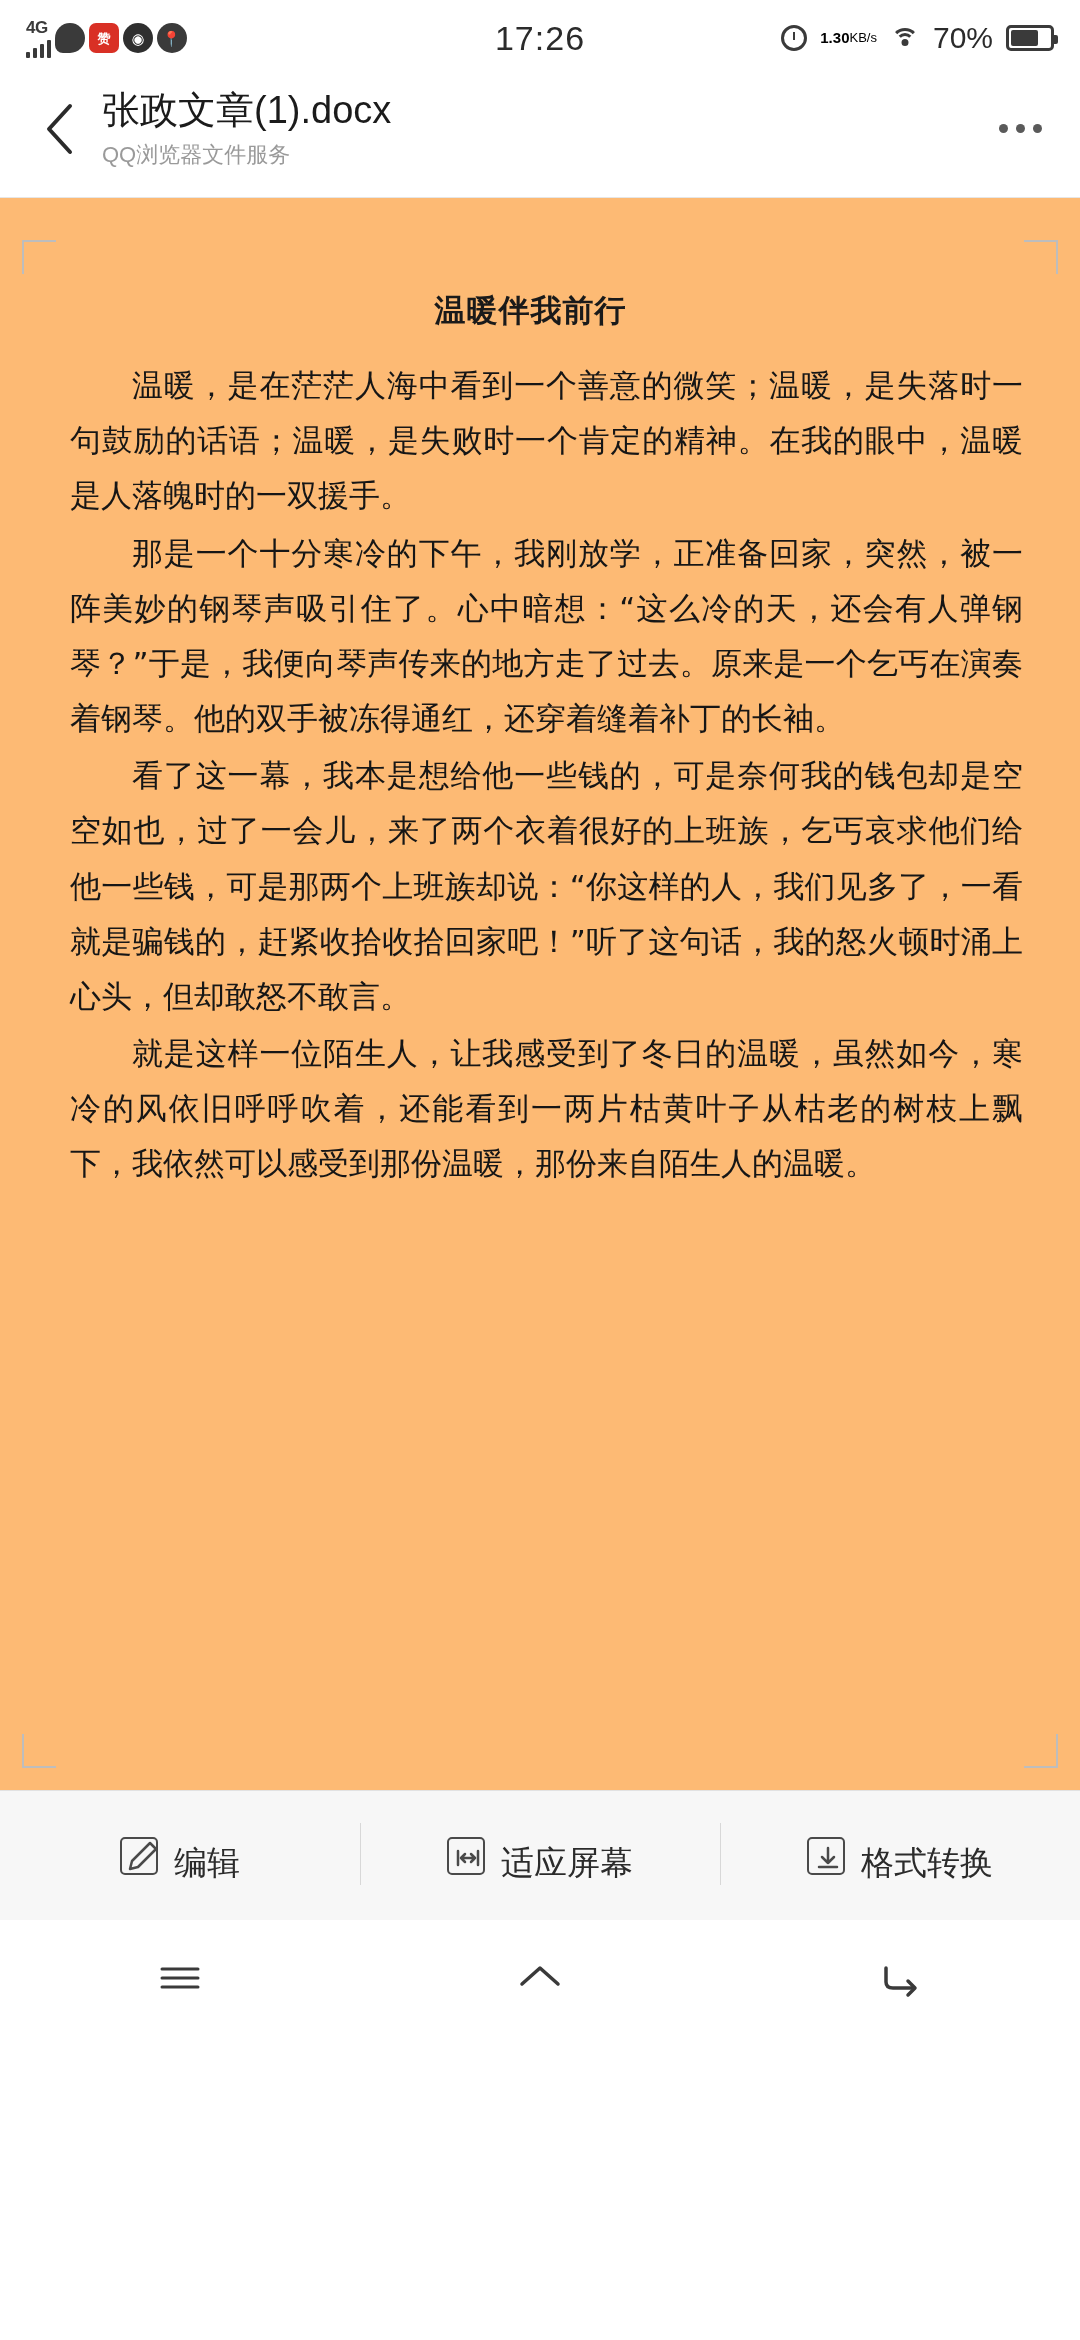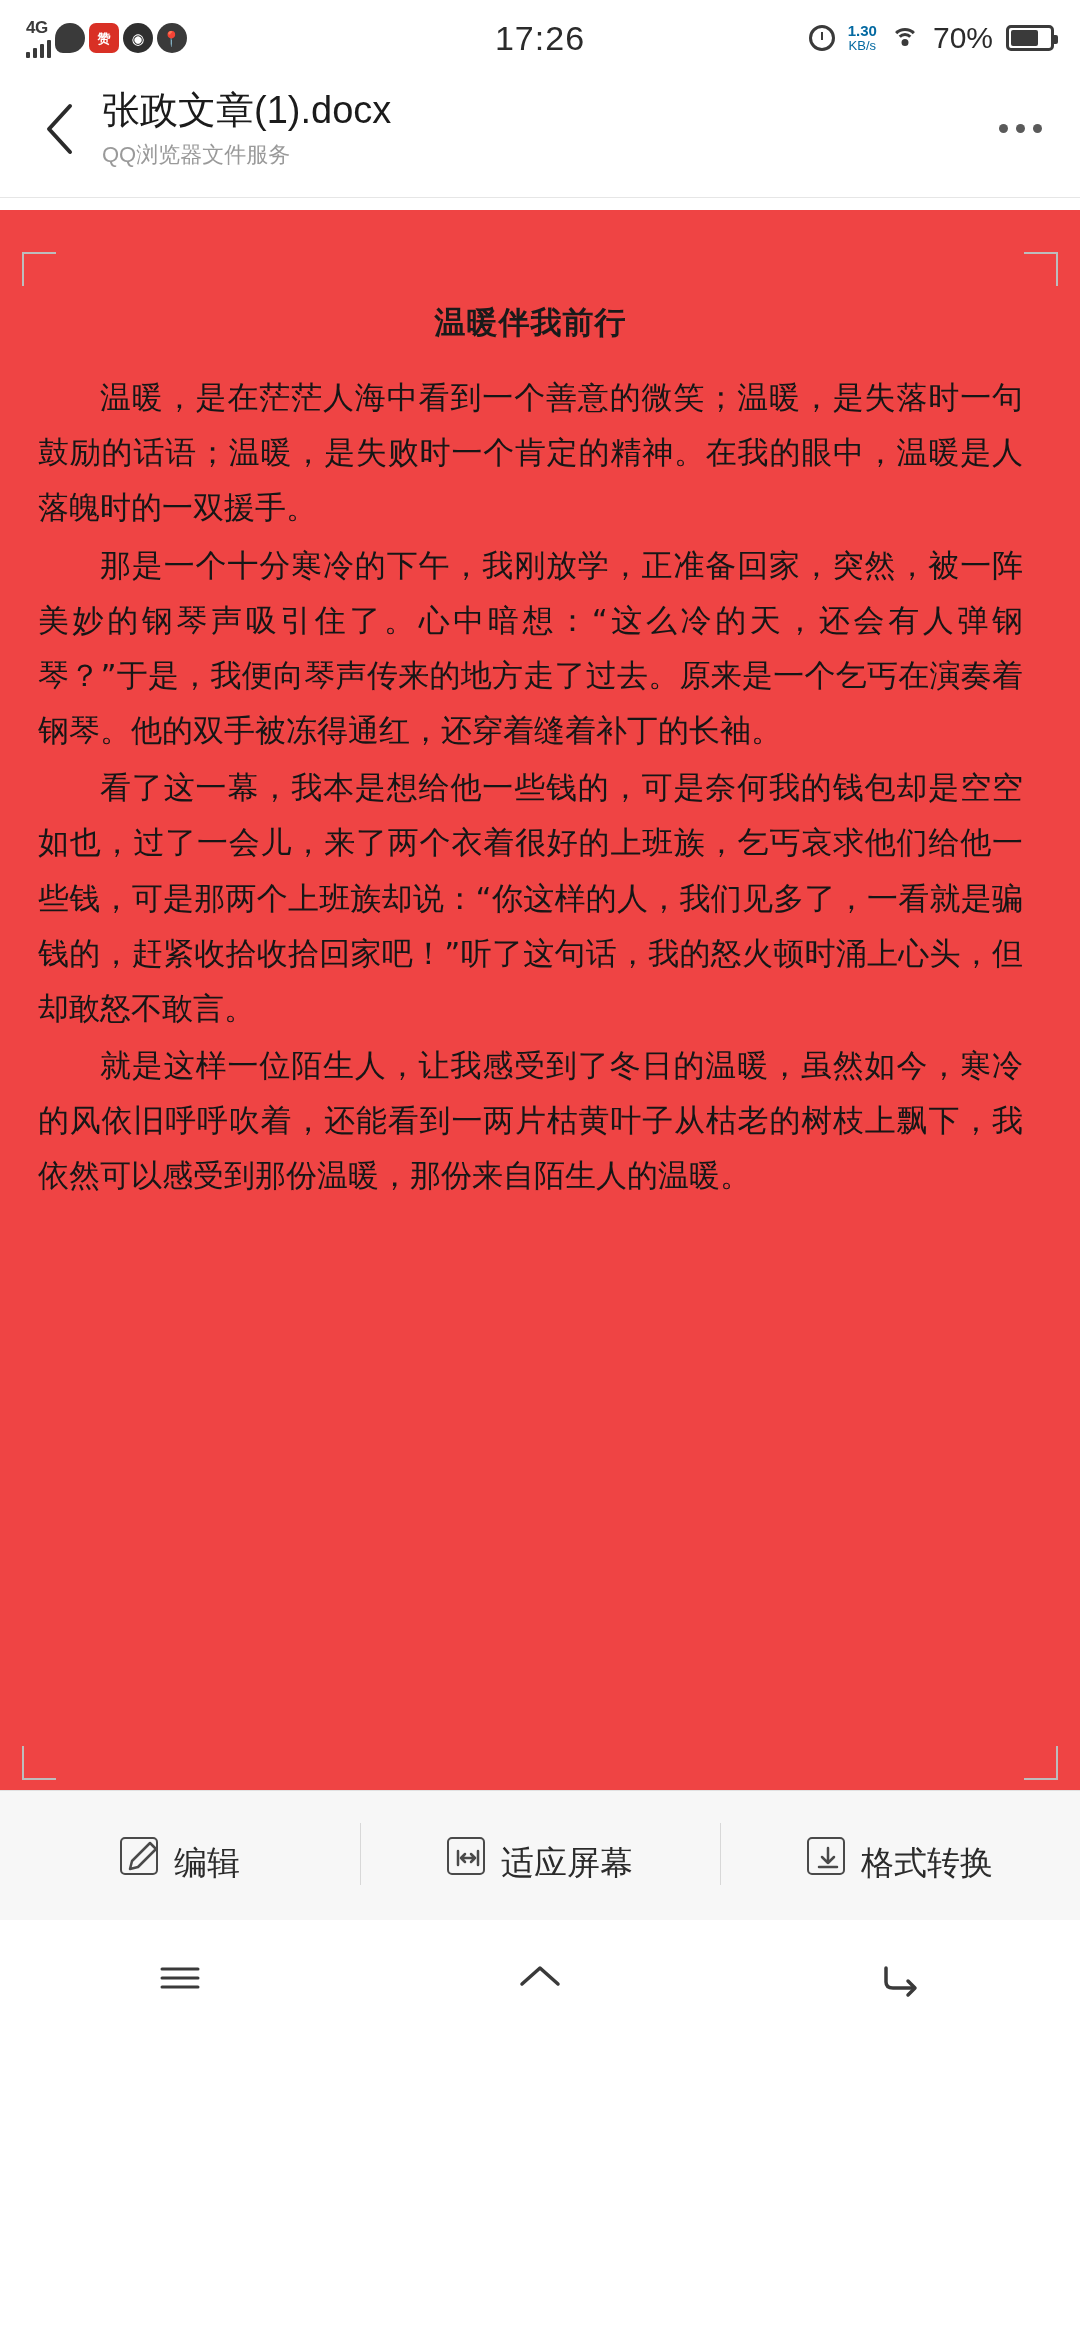--- a/index.html
+++ b/index.html
@@ -90,25 +90,25 @@
   }
   .alarm-icon::after {
     content: "";
     position: absolute;
     left: 9px; top: 4px;
     width: 2px; height: 8px;
     background: #3a3a3a;
   }
   .netspeed {
     display: flex;
-    flex-direction: column;
+    flex-direction: row;
     align-items: center;
     line-height: 1.05;
     font-size: 15px;
-    color: #0369a1;
+    color: #000000;
   }
   .wifi-icon { width: 30px; height: 24px; position: relative; }
   .wifi-icon span {
     position: absolute;
     border: 3px solid #3a3a3a;
     border-bottom-color: transparent;
     border-left-color: transparent;
     border-right-color: transparent;
     border-radius: 50%;
     left: 50%;
@@ -199,23 +199,23 @@
   
   .doc-area {
     position: relative;
     height: 1592px;
     background: #ffffff;
     padding: 0;
     overflow: hidden;
   }
   .page {
     position: absolute;
-    left: 0; right: 0; top: 12px;
+    left: 0; right: 0; top: 0;
     height: 1592px;
-    background: #ef4444;
+    background: #fdba74;
     padding: 92px 57px 0 38px;
   }
   .crop-mark {
     position: absolute;
     width: 34px; height: 34px;
     border-color: #bdbdbd;
     border-style: solid;
     border-width: 0;
   }
   .cm-tl { left: 22px;  top: 42px;  border-left-width: 2px;  border-top-width: 2px; }
@@ -234,20 +234,21 @@
   }
   .doc-para {
     font-size: 31px;
     line-height: 1.78;
     color: #161616;
     text-align: justify;
     text-justify: inter-ideograph;
     text-indent: 2em;
     margin-bottom: 2px;
     font-family: "DejaVu Sans", "Liberation Sans", sans-serif;
+    margin-left: 32px;
   }
 
   
   .toolbar {
     height: 130px;
     background: #f7f7f7;
     border-top: 1px solid #e2e2e2;
     display: flex;
     align-items: center;
   }

